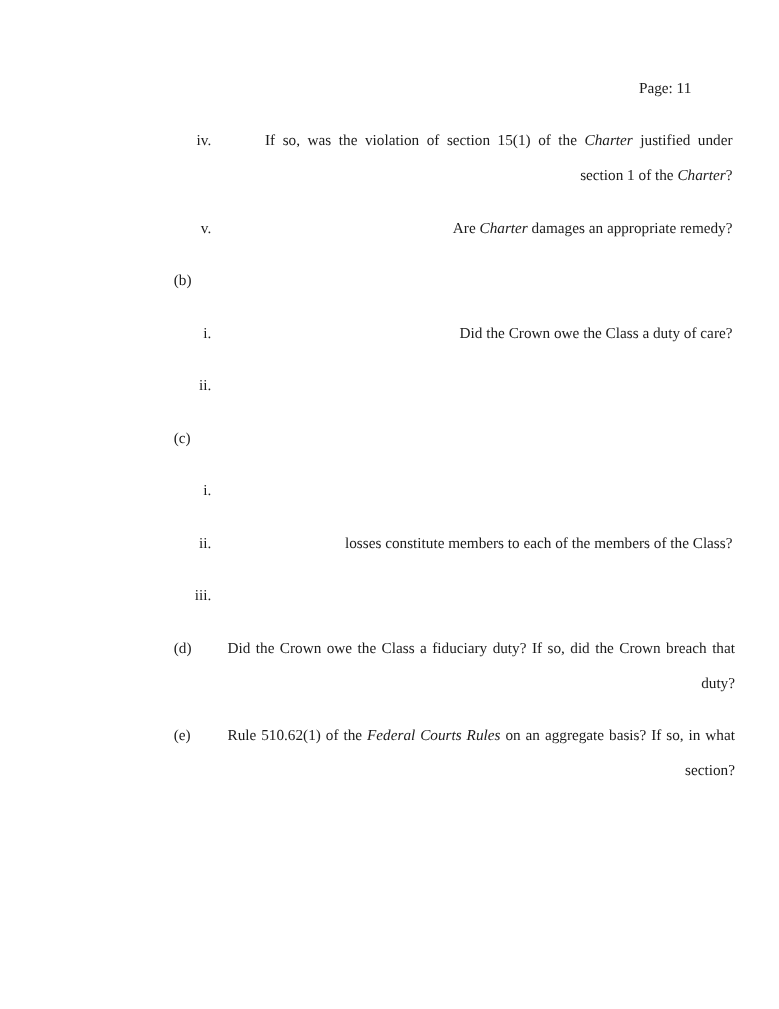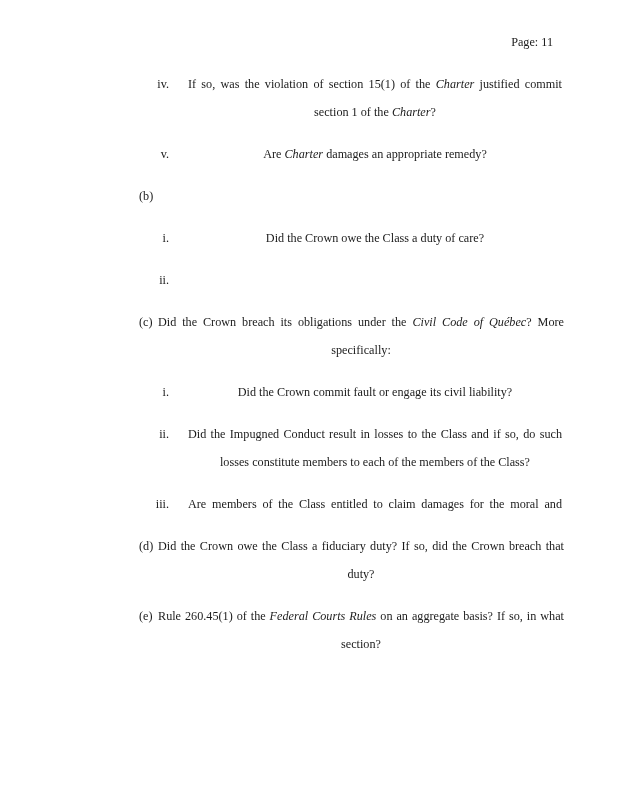--- a/index.html
+++ b/index.html
@@ -9,55 +9,57 @@
     background: #ffffff;
     font-family: "Liberation Serif", "DejaVu Serif", serif;
   }
   .page {
     box-sizing: border-box;
     width: 623px; height: 713px;
     background: #ffffff;
     color: #1b1b1b;
     font-size: 12.2px;
     overflow: hidden;
+    margin-top: 28px;
   }
   .page-header {
     line-height: 28px;
     margin: 28px 70px 14px 0;
     text-align: right;
   }
   .item {
     display: flex;
     margin-bottom: 14px;
     line-height: 28px;
+    gap: 24px;
   }
   .marker { flex: none; }
   .item.letter .marker { margin-left: 139px; width: 19px; }
   .item.letter .text  { width: 406px; }
   .item.roman  .marker { margin-left: 139px; width: 30px; text-align: right; }
   .item.roman  .text  { margin-left: 19px; width: 374px; }
-  .line { text-align: center; }
+  .line { text-align: right; }
   .line.just {
     text-align: justify;
     text-align-last: justify;
   }
   .line i { }
 </style>
 </head>
 <body>
 
 <div class="page" style="background: rgb(255, 255, 255); color: rgb(27, 27, 27);">
   <div class="page-header">
     <span class="page-number">Page: 11</span>
   </div>
   <div class="items" id="items">
       <div class="item roman">
         <span class="marker">iv.</span>
         <div class="text">
-          <div class="line just"><span>If so, was the violation of section 15(1) of the </span><i>Charter</i><span> justified commit</span></div>
+          <div class="line just"><span>If so, was the violation of section 15(1) of the </span><i>Charter</i><span> justified under</span></div>
           <div class="line"><span>section 1 of the </span><i>Charter</i><span>?</span></div>
         </div>
       </div>
       <div class="item roman">
         <span class="marker">v.</span>
         <div class="text">
           <div class="line"><span>Are </span><i>Charter</i><span> damages an appropriate remedy?</span></div>
         </div>
       </div>
       <div class="item letter">
@@ -67,52 +69,43 @@
         <span class="marker">i.</span>
         <div class="text">
           <div class="line"><span>Did the Crown owe the Class a duty of care?</span></div>
         </div>
       </div>
       <div class="item roman">
         <span class="marker">ii.</span>
       </div>
       <div class="item letter">
         <span class="marker">(c)</span>
-        <div class="text">
-          <div class="line just"><span>Did the Crown breach its obligations under the </span><i>Civil Code of Québec</i><span>? More</span></div>
-          <div class="line"><span>specifically:</span></div>
-        </div>
       </div>
       <div class="item roman">
         <span class="marker">i.</span>
-        <div class="text">
-          <div class="line"><span>Did the Crown commit fault or engage its civil liability?</span></div>
-        </div>
       </div>
       <div class="item roman">
         <span class="marker">ii.</span>
         <div class="text">
-          <div class="line just"><span>Did the Impugned Conduct result in losses to the Class and if so, do such</span></div>
           <div class="line"><span>losses constitute members to each of the members of the Class?</span></div>
         </div>
       </div>
       <div class="item roman">
         <span class="marker">iii.</span>
         <div class="text">
-          <div class="line just"><span>Are members of the Class entitled to claim damages for the moral and</span></div>
         </div>
       </div>
       <div class="item letter">
         <span class="marker">(d)</span>
         <div class="text">
           <div class="line just"><span>Did the Crown owe the Class a fiduciary duty? If so, did the Crown breach that</span></div>
           <div class="line"><span>duty?</span></div>
         </div>
       </div>
       <div class="item letter">
         <span class="marker">(e)</span>
         <div class="text">
-          <div class="line just"><span>Rule 260.45(1) of the </span><i>Federal Courts Rules</i><span> on an aggregate basis? If so, in what</span></div>
+          <div class="line just"><span>Rule 510.62(1) of the </span><i>Federal Courts Rules</i><span> on an aggregate basis? If so, in what</span></div>
           <div class="line"><span>section?</span></div>
         </div>
       </div>
     </div>
 </div>
 
 </body></html>

